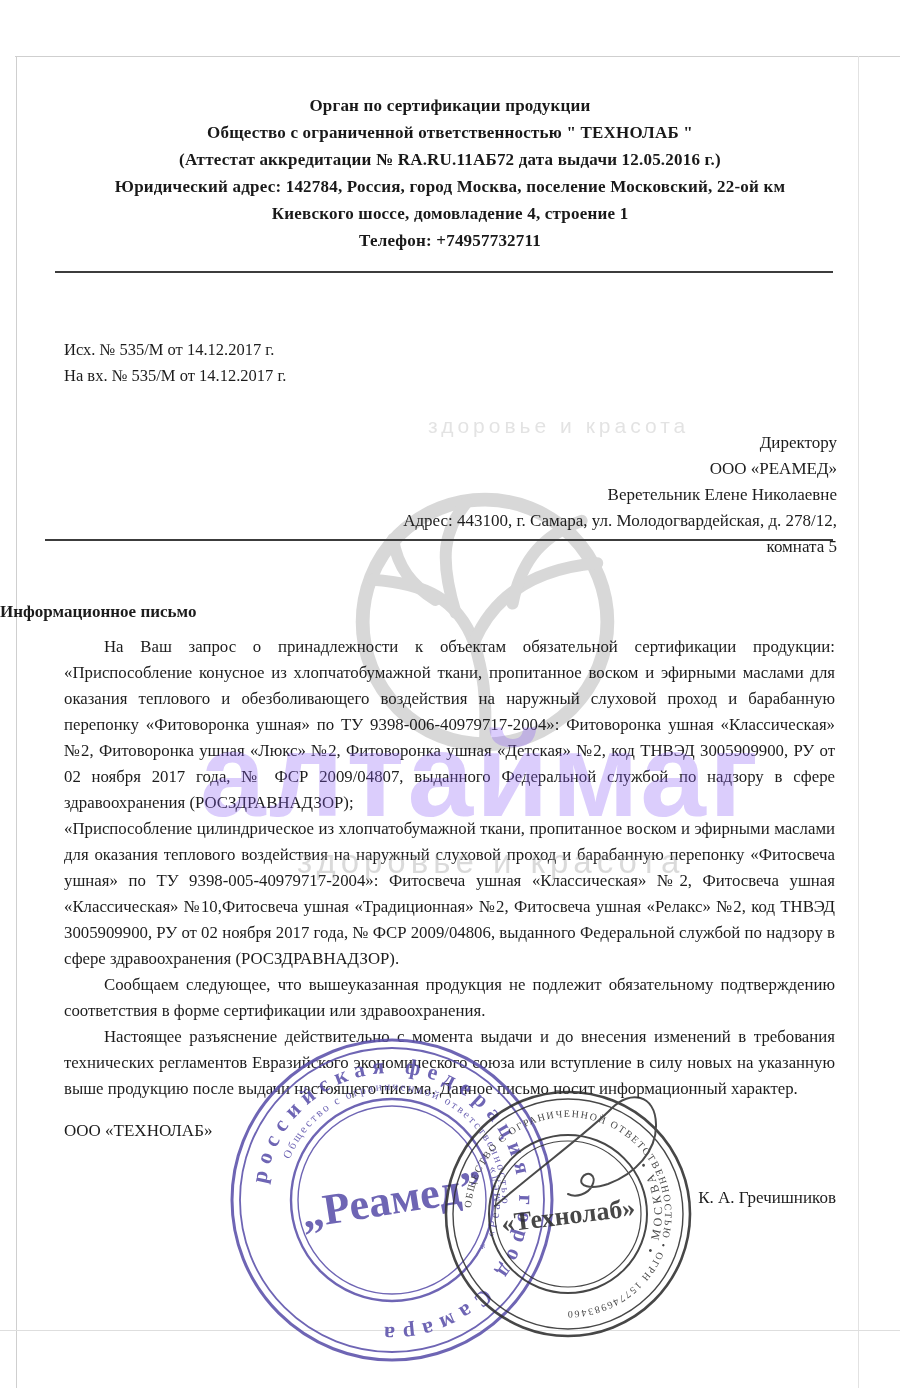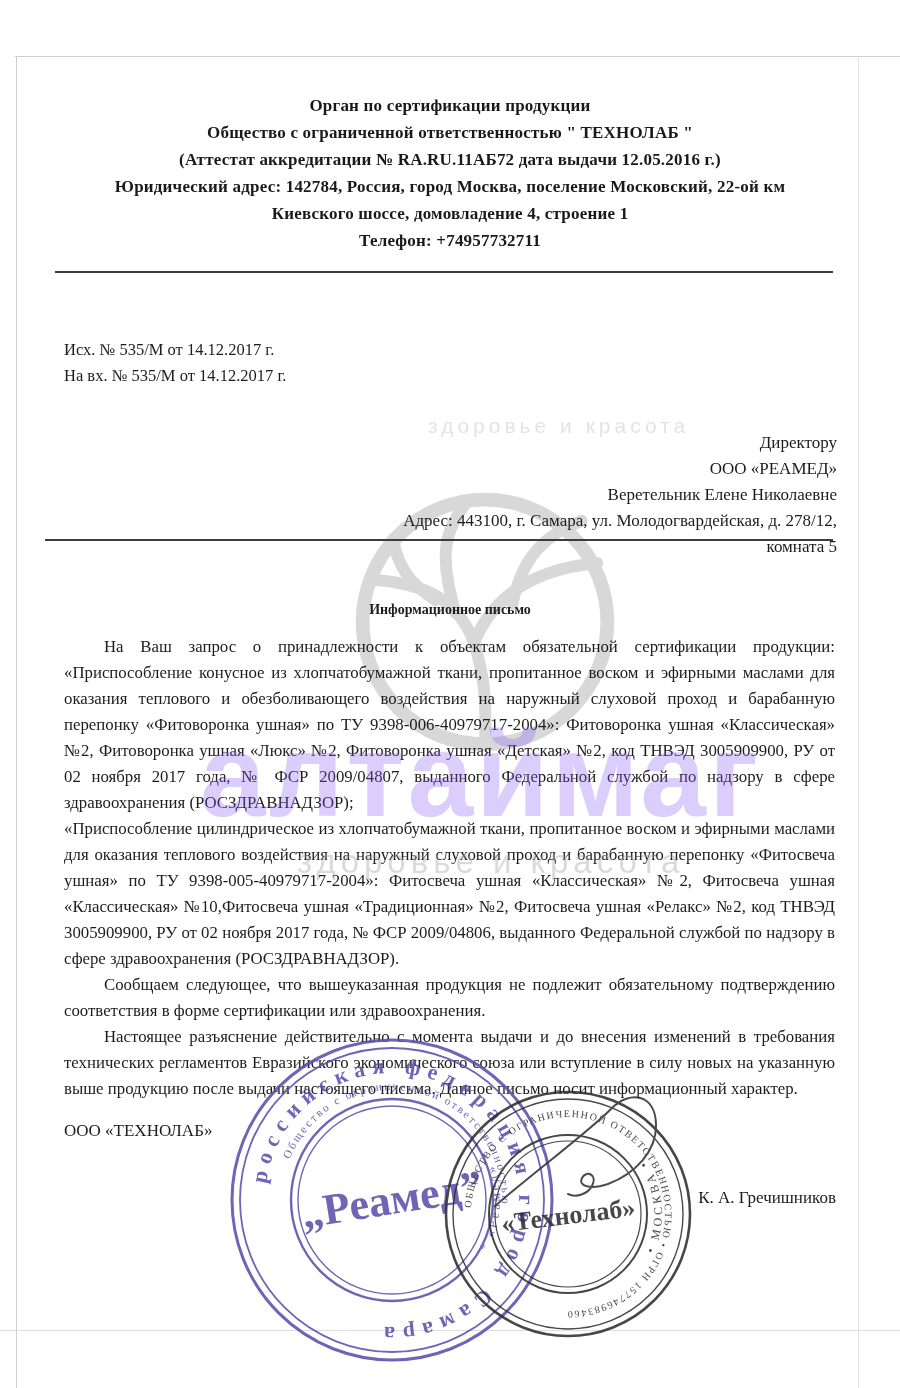--- a/index.html
+++ b/index.html
@@ -19,22 +19,22 @@
     font-weight:bold;font-size:17px;line-height:27px;letter-spacing:.2px;color:#191919;z-index:3;
   }
   .divider{position:absolute;height:1.5px;background:#3c3c3c;z-index:2;}
   .divider-1{left:55px;top:271px;width:778px;}
   .divider-2{left:45px;top:539px;width:788px;}
 
   .refs{position:absolute;left:64px;top:321px;font-size:16.5px;line-height:26px;z-index:3;margin-top:16px;}
   .addressee{position:absolute;right:63px;top:430px;text-align:right;font-size:17px;line-height:26px;z-index:3;}
 
   .letter-title{
-    position:absolute;left:0;top:602px;width:900px;text-align:center;
-    font-weight:bold;font-size:14px;z-index:3;
+    position:absolute;left:0;top:602px;width:900px;text-align:left;
+    font-weight:bold;font-size:17px;z-index:3;
   }
   .body-text{
     position:absolute;left:64px;top:634px;width:771px;text-align:justify;
     font-size:16.8px;line-height:26px;z-index:3;
   }
   .body-text p{margin:0;}
   .body-text p.indent{text-indent:40px;}
 
   
   .wm{position:absolute;pointer-events:none;font-family:"Liberation Sans","DejaVu Sans",sans-serif;}

